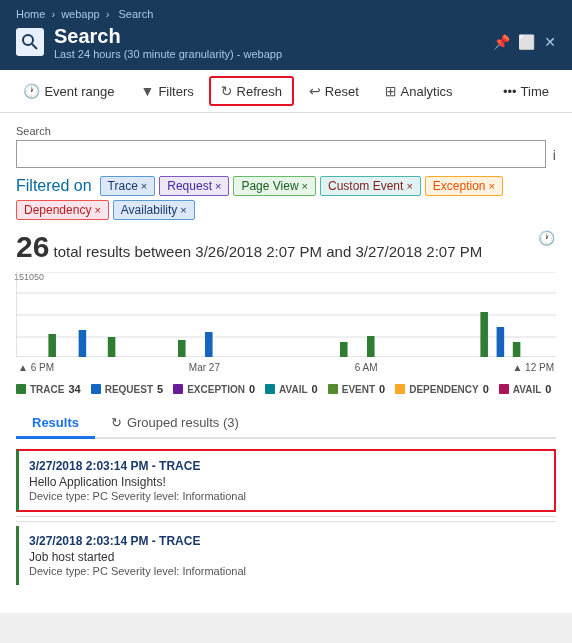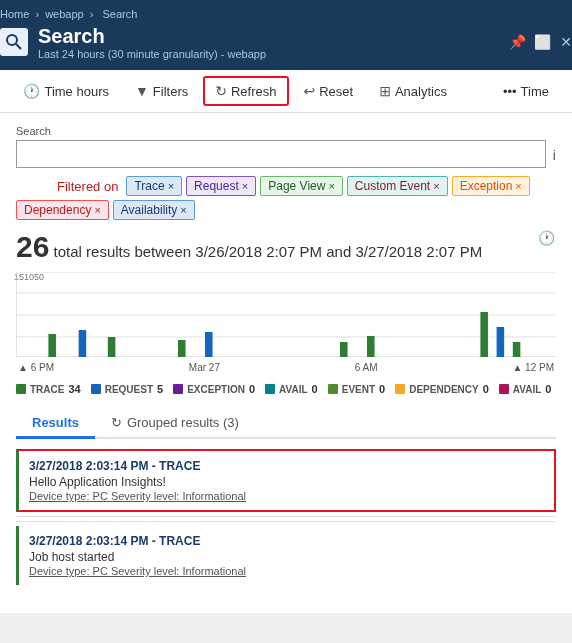--- a/index.html
+++ b/index.html
@@ -1,21 +1,21 @@
 <!DOCTYPE html>
 <html><head>
   <meta charset="utf-8">
   <style>
     * { box-sizing: border-box; margin: 0; padding: 0; }
     body { font-family: 'Segoe UI', Arial, sans-serif; font-size: 13px; background: #f0f0f0; width: 572px; }
 
     .app-header {
       background: #1a3a5c;
       color: white;
-      padding: 8px 0 10px;
+      padding: 8px 16px 10px;
     }
     .breadcrumb {
       font-size: 11px;
       color: #a8c7e8;
       margin-bottom: 4px;
     }
     .breadcrumb a { color: #a8c7e8; text-decoration: none; }
     .breadcrumb span { color: #a8c7e8; margin: 0 3px; }
     .app-title-row {
       display: flex;
@@ -117,24 +117,23 @@
     }
 
     .filter-row {
       display: flex;
       flex-wrap: wrap;
       gap: 4px;
       align-items: center;
       margin-bottom: 10px;
     }
     .filter-label {
-      font-size: 13px;
-      color: #b91c1c;
+      font-size: 16px;
+      color: #0369a1;
       margin-right: 4px;
-      margin-left: 41px;
     }
     .filter-tag {
       display: inline-flex;
       align-items: center;
       gap: 3px;
       padding: 2px 7px;
       border-radius: 2px;
       font-size: 12px;
       border: 1px solid;
     }
@@ -231,21 +230,20 @@
       margin-bottom: 2px;
     }
     .result-body {
       font-size: 12px;
       color: #333;
       margin-bottom: 1px;
     }
     .result-meta {
       font-size: 11px;
       color: #555;
-      text-decoration: underline;
     }
     .divider {
       border: none;
       border-top: 1px solid #e0e0e0;
       margin: 4px 0;
     }
   </style>
 </head>
 <body>
 
@@ -274,21 +272,21 @@
       <span>📌</span>
       <span>⬜</span>
       <span>✕</span>
     </div>
   </div>
 </div>
 
 <div class="toolbar">
   <button class="toolbar-btn">
     <span class="toolbar-icon">🕐</span>
-    <span>Time hours</span>
+    <span>Event range</span>
   </button>
   <button class="toolbar-btn">
     <span class="toolbar-icon">▼</span>
     <span>Filters</span>
   </button>
   <button class="toolbar-btn refresh-btn">
     <span class="toolbar-icon">↻</span>
     <span>Refresh</span>
   </button>
   <button class="toolbar-btn">

